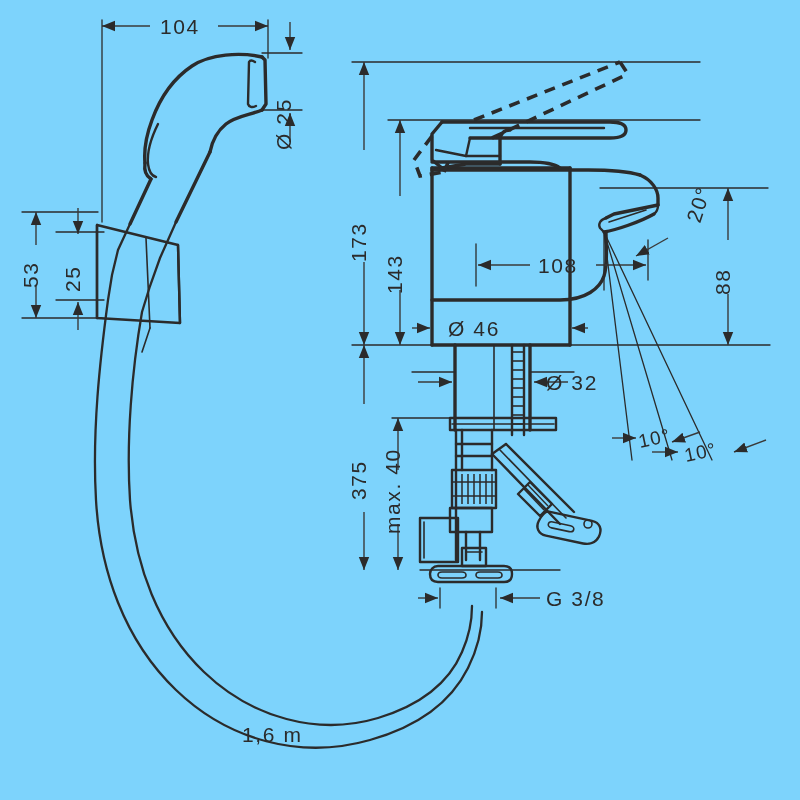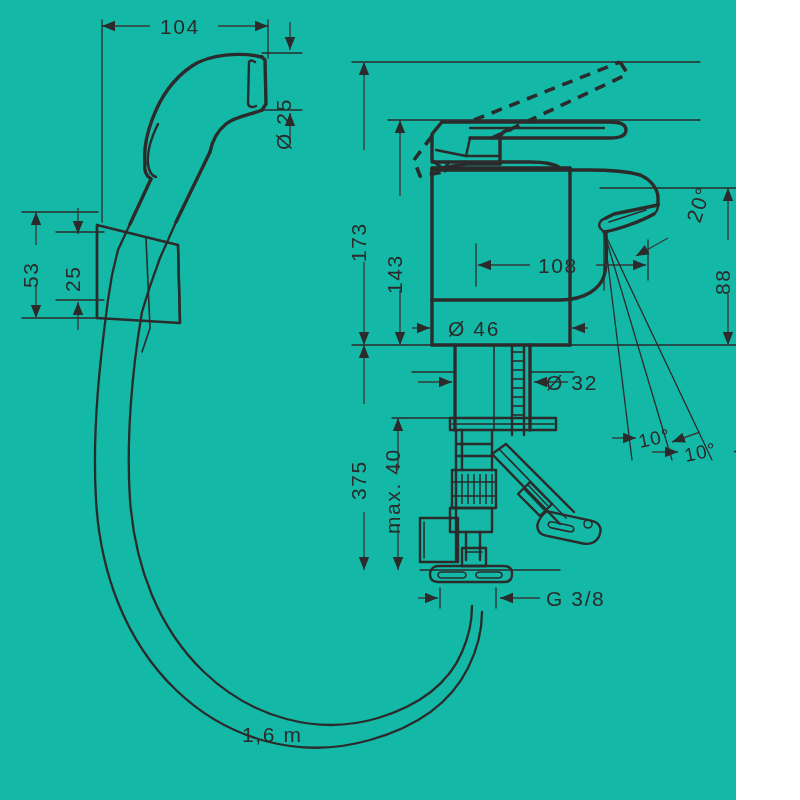--- a/index.html
+++ b/index.html
@@ -5,23 +5,23 @@
   html, body {
     margin: 0;
     padding: 0;
     background: #ffffff;
   }
   body {
     font-family: "Liberation Sans", sans-serif;
   }
   #drawing-root {
     position: relative;
-    width: 736px;
+    width: 800px;
     height: 800px;
-    background: #14b8a6;
+    background: #7dd3fc;
     overflow: hidden;
   }
   svg.tech-drawing {
     display: block;
     width: 800px;
     height: 800px;
   }
   .ln        { stroke: #2b2b2b; fill: none; stroke-linecap: round; stroke-linejoin: round; }
   .thin      { stroke-width: 1.3; }
   .dim       { stroke: #3a3a3a; stroke-width: 1.4; fill: none; }

